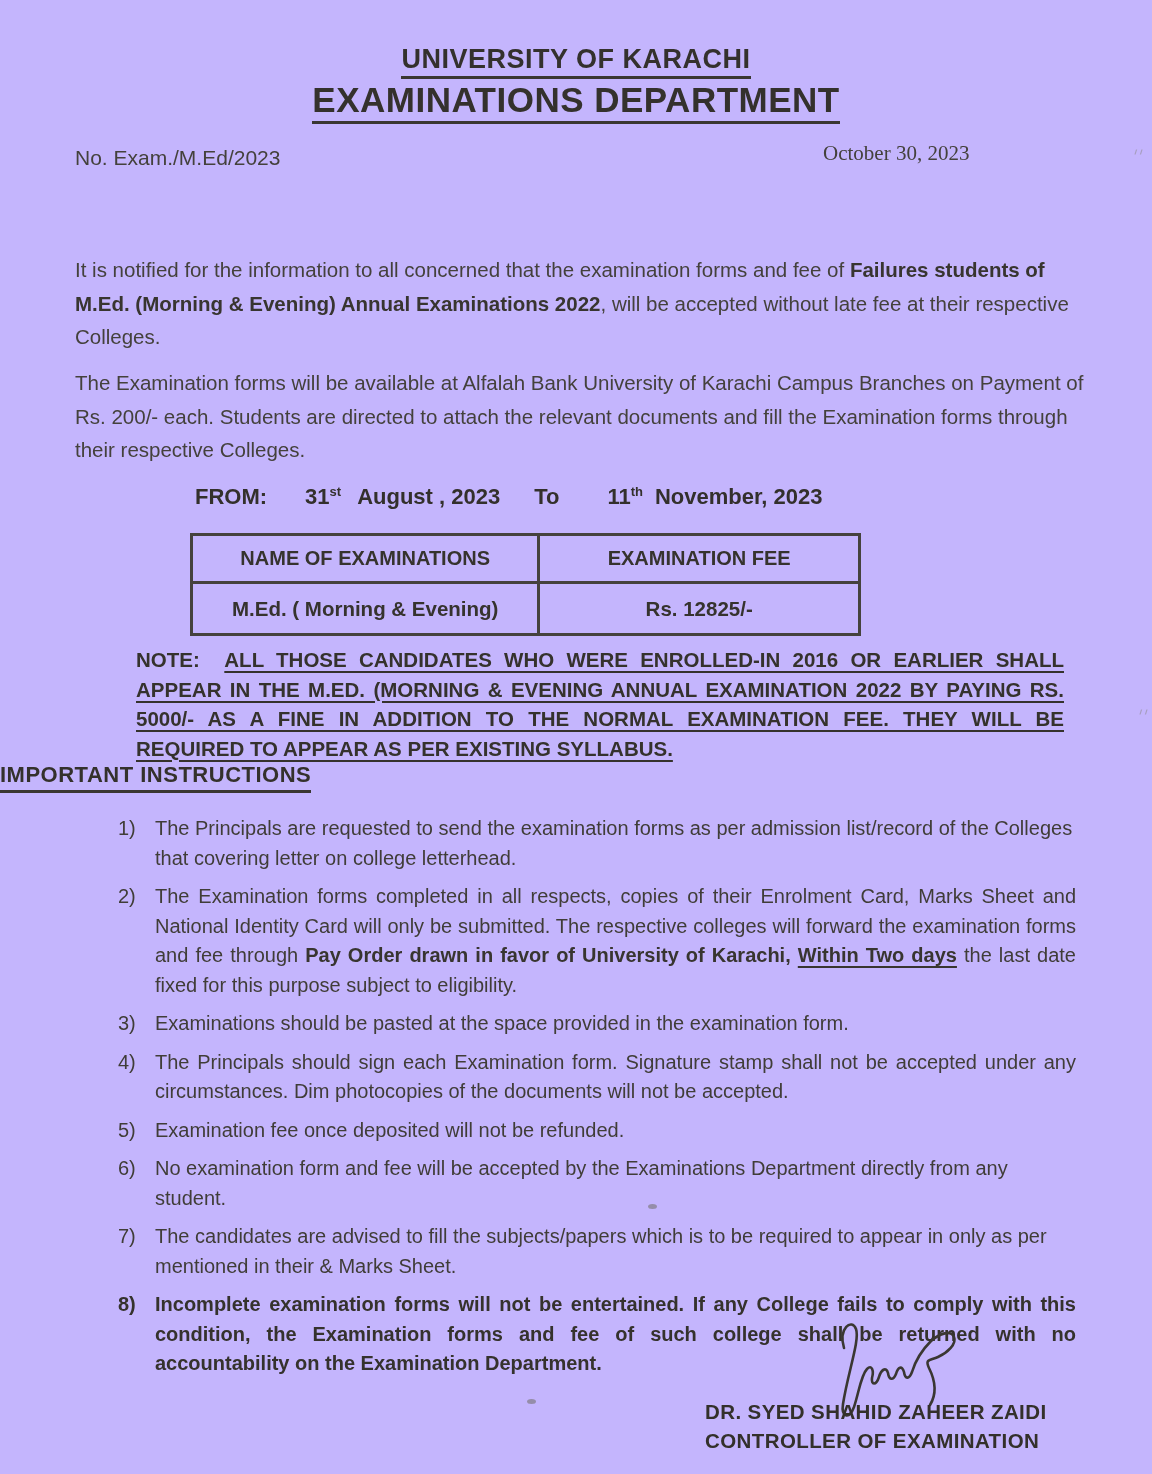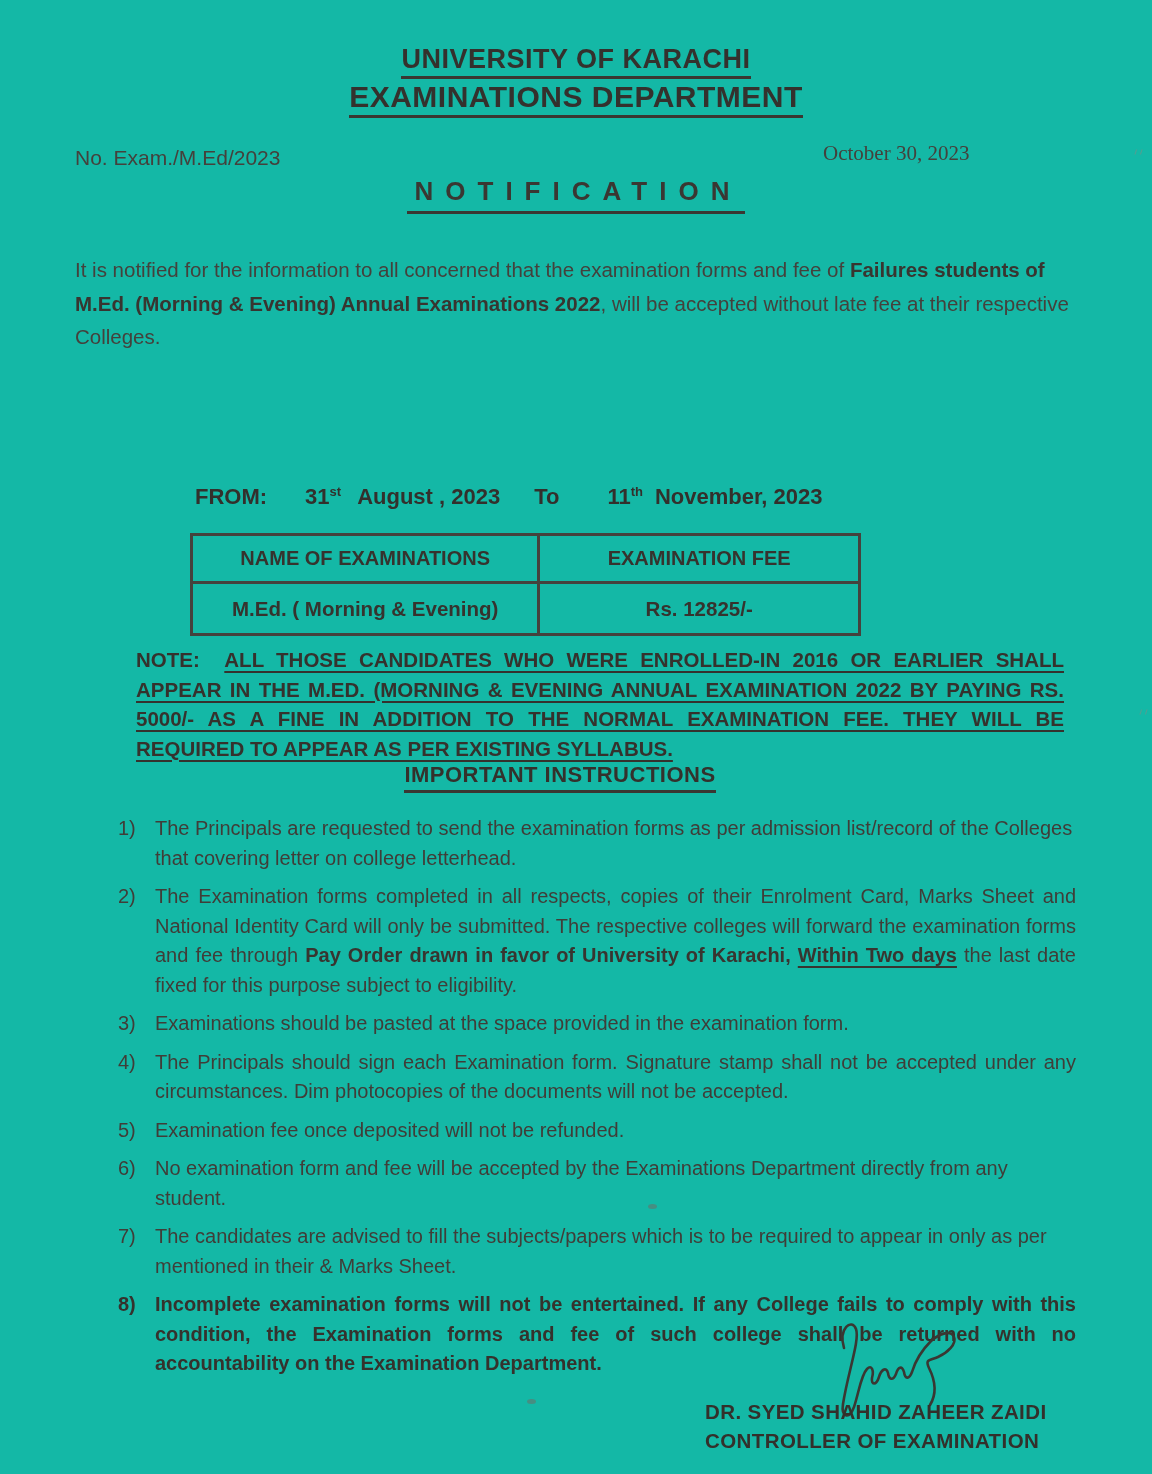--- a/index.html
+++ b/index.html
@@ -1,36 +1,36 @@
 <!DOCTYPE html>
 <html><head>
 <meta charset="utf-8">
 <style>
   html,body { margin:0; padding:0; background:#d9d6cf; }
   .page {
     position:relative;
     width:1152px; height:1474px;
     margin:0 auto;
-    background:#14b8a6;
+    background:#c4b5fd;
     font-family:"Liberation Sans", sans-serif;
     color:#44413c;
     overflow:hidden;
   }
   .abs { position:absolute; }
 
   
   .hdr-line { left:0; right:0; text-align:center; }
   .hdr-line .u {
     display:inline-block;
     font-weight:bold; color:#34312d;
     border-bottom:3px solid #3a3732;
     padding-bottom:1px; letter-spacing:.5px;
   }
   .hdr1 { top:44px; }  .hdr1 .u { font-size:27px; }
-  .hdr2 { top:80px; }  .hdr2 .u { font-size:30px; }
+  .hdr2 { top:80px; }  .hdr2 .u { font-size:35px; }
 
   .ref-no { left:75px; top:146px; font-size:21px; }
   .doc-date { left:823px; top:141px; font-size:21px;font-family:Liberation Serif, serif; }
 
   .notif-wrap { top:176px; left:0; right:0; text-align:center; }
   .notif-wrap .u {
     display:inline-block;
     font-size:26px; font-weight:bold; color:#3a3732;
     letter-spacing:12px;
     border-bottom:3px solid #3a3732;
@@ -54,21 +54,21 @@
     padding:0;
   }
   table.fee th { font-size:20px; height:45px; }
   table.fee td { font-size:20.5px; height:49px; }
   col.c1 { width:52%; } col.c2 { width:48%; }
 
   .note { left:136px; top:645px; width:928px; font-size:20.5px; font-weight:bold;
           line-height:29.5px; text-align:justify; color:#35322d; }
   .ul { text-decoration:underline; text-decoration-thickness:2px; text-underline-offset:4px; }
 
-  .instr-title { top:762px; left:0; right:32px; text-align:center; }
+  .instr-title { top:762px; left:0; right:32px; text-align:left; }
   .instr-title .u {
     display:inline-block; font-size:22px; font-weight:bold; color:#34312c;
     border-bottom:3px solid #3a3732; padding-bottom:2px; letter-spacing:.5px;
   }
 
   .ilist { left:118px; top:814px; width:958px; font-size:20px; line-height:29.5px; color:#403d38; }
   .item { display:flex; margin-bottom:9px; }
   .inum { width:37px; flex:none; }
   .itext { flex:1; }
   .just { text-align:justify; }
@@ -91,26 +91,24 @@
   <div class="abs hdr-line hdr1">
     <span class="u">UNIVERSITY OF KARACHI</span>
   </div>
   <div class="abs hdr-line hdr2">
     <span class="u">EXAMINATIONS DEPARTMENT</span>
   </div>
 
   <div class="abs ref-no">No. Exam./M.Ed/2023</div>
   <div class="abs doc-date">October 30, 2023</div>
 
-  <div class="abs notif-wrap">
-    <span class="u">NOTIFICATION</span>
-  </div>
 
   <div class="abs para p1"><span>It is notified for the information to all concerned that the examination forms and fee of </span><span class="b">Failures students of M.Ed. (Morning &amp; Evening) Annual Examinations 2022</span><span>, will be accepted without late fee at their respective Colleges.</span></div>
 
+  <div class="abs para p2">The Examination forms will be available at Alfalah Bank University of Karachi Campus Branches on Payment of Rs. 200/- each.  Students are directed to attach the relevant documents and fill the Examination forms through their respective Colleges.</div>
 
   <div class="abs fromline">
     <span>FROM:</span><span class="gap1">31</span><sup>st</sup><span class="gap2">August , 2023</span><span class="gap3">To</span><span class="gap4">11</span><sup>th</sup><span class="gap5">November, 2023</span>
   </div>
 
   <table class="abs fee">
     <colgroup>
         <col class="c1">
         <col class="c2">
       </colgroup>

